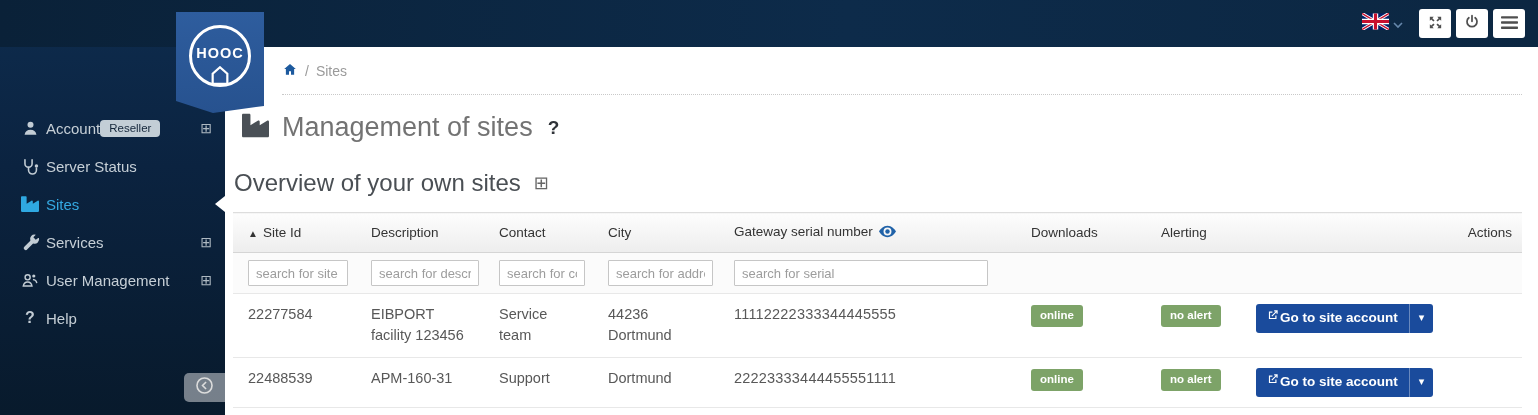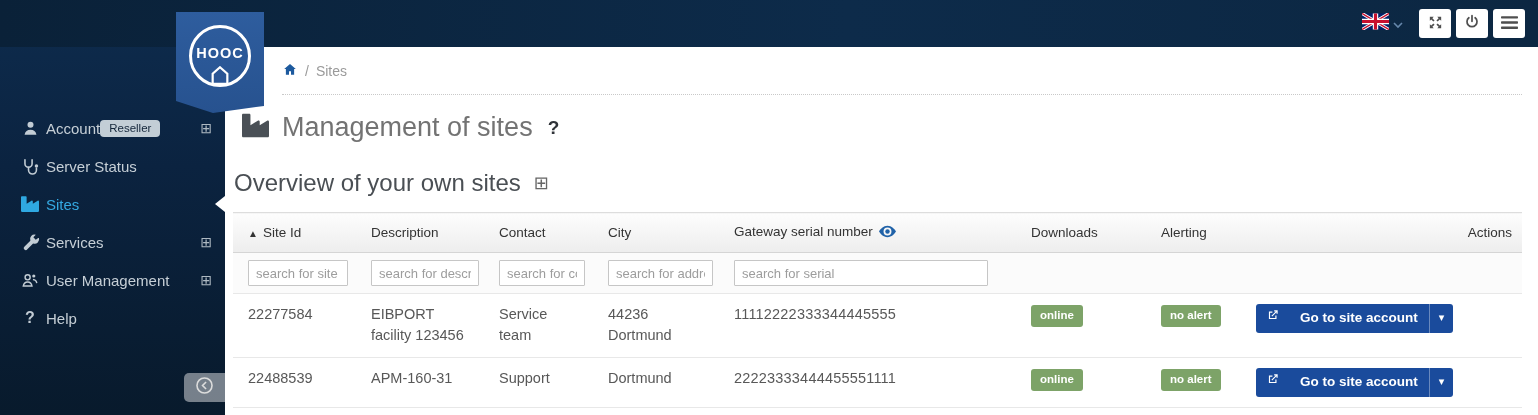--- a/index.html
+++ b/index.html
@@ -114,21 +114,21 @@
     display:inline-block; background:#7da368; color:#fff;
     font-size:11.5px; font-weight:bold; padding:2px 9px 3px;
     border-radius:3px; white-space:nowrap;
   }
   .sort-glyph { font-size:10px; color:#333; margin-right:5px; }
   .eye-wrap { margin-left:6px; vertical-align:-2px; display:inline-block; cursor:pointer; }
   .split-btn { display:inline-flex; cursor:pointer; }
   .split-main {
     background:#1a4b9c; color:#fff; font-weight:bold; font-size:13.5px;
     padding:4px 11px 5px 10px; border-radius:3px 0 0 3px;
-    display:inline-flex; align-items:center; gap:20px; white-space:nowrap;
+    display:inline-flex; align-items:center; gap:0; white-space:nowrap;
   }
   .split-caret {
     background:#1a4b9c; color:#fff; border-left:1px solid rgba(255,255,255,0.35);
     border-radius:0 3px 3px 0; padding:4px 9px 5px; font-size:11px;
     display:inline-flex; align-items:center;
   }
 </style>
 </head>
 <body>
 

